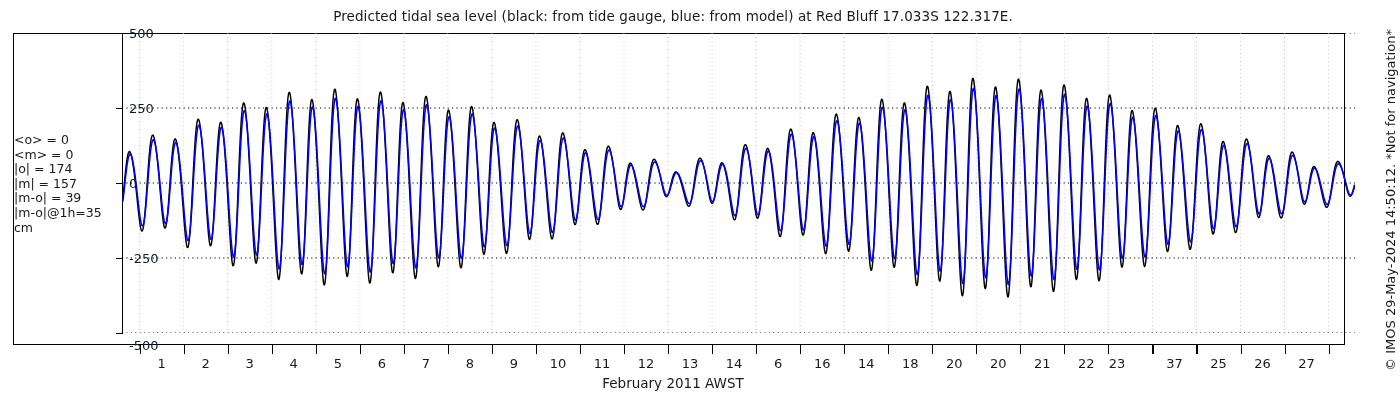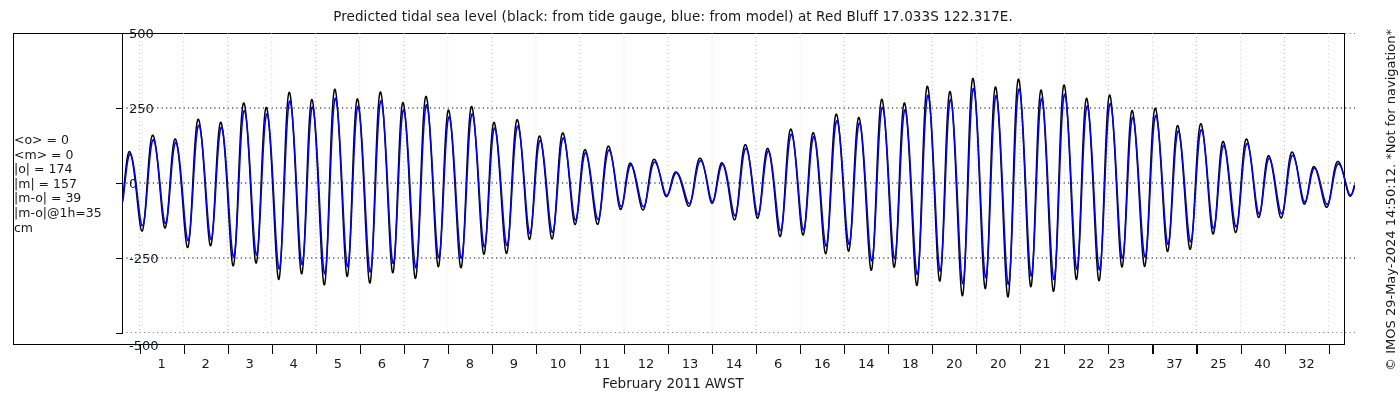--- a/index.html
+++ b/index.html
@@ -158,21 +158,21 @@
     <div class="xtick-label" style="left: 822.168px;">16</div>
     <div class="xtick-label" style="left: 866.204px;">14</div>
     <div class="xtick-label" style="left: 910.239px;">18</div>
     <div class="xtick-label" style="left: 954.275px;">20</div>
     <div class="xtick-label" style="left: 998.311px;">20</div>
     <div class="xtick-label" style="left: 1042.35px;">21</div>
     <div class="xtick-label" style="left: 1086.38px;">22</div>
     <div class="xtick-label" style="left: 1117px;">23</div>
     <div class="xtick-label" style="left: 1174.45px;">37</div>
     <div class="xtick-label" style="left: 1218.49px;">25</div>
-    <div class="xtick-label" style="left: 1262.53px;">40</div>
-    <div class="xtick-label" style="left: 1306.56px;">32</div>
+    <div class="xtick-label" style="left: 1262.53px;">26</div>
+    <div class="xtick-label" style="left: 1306.56px;">27</div>
   </div>
 
 <div id="xaxis-title">February 2011 AWST</div>
 
 <div id="copyright">
   <span>© IMOS 29-May-2024 14:50:12. *Not for navigation*</span>
 </div>
 
 </body></html>

